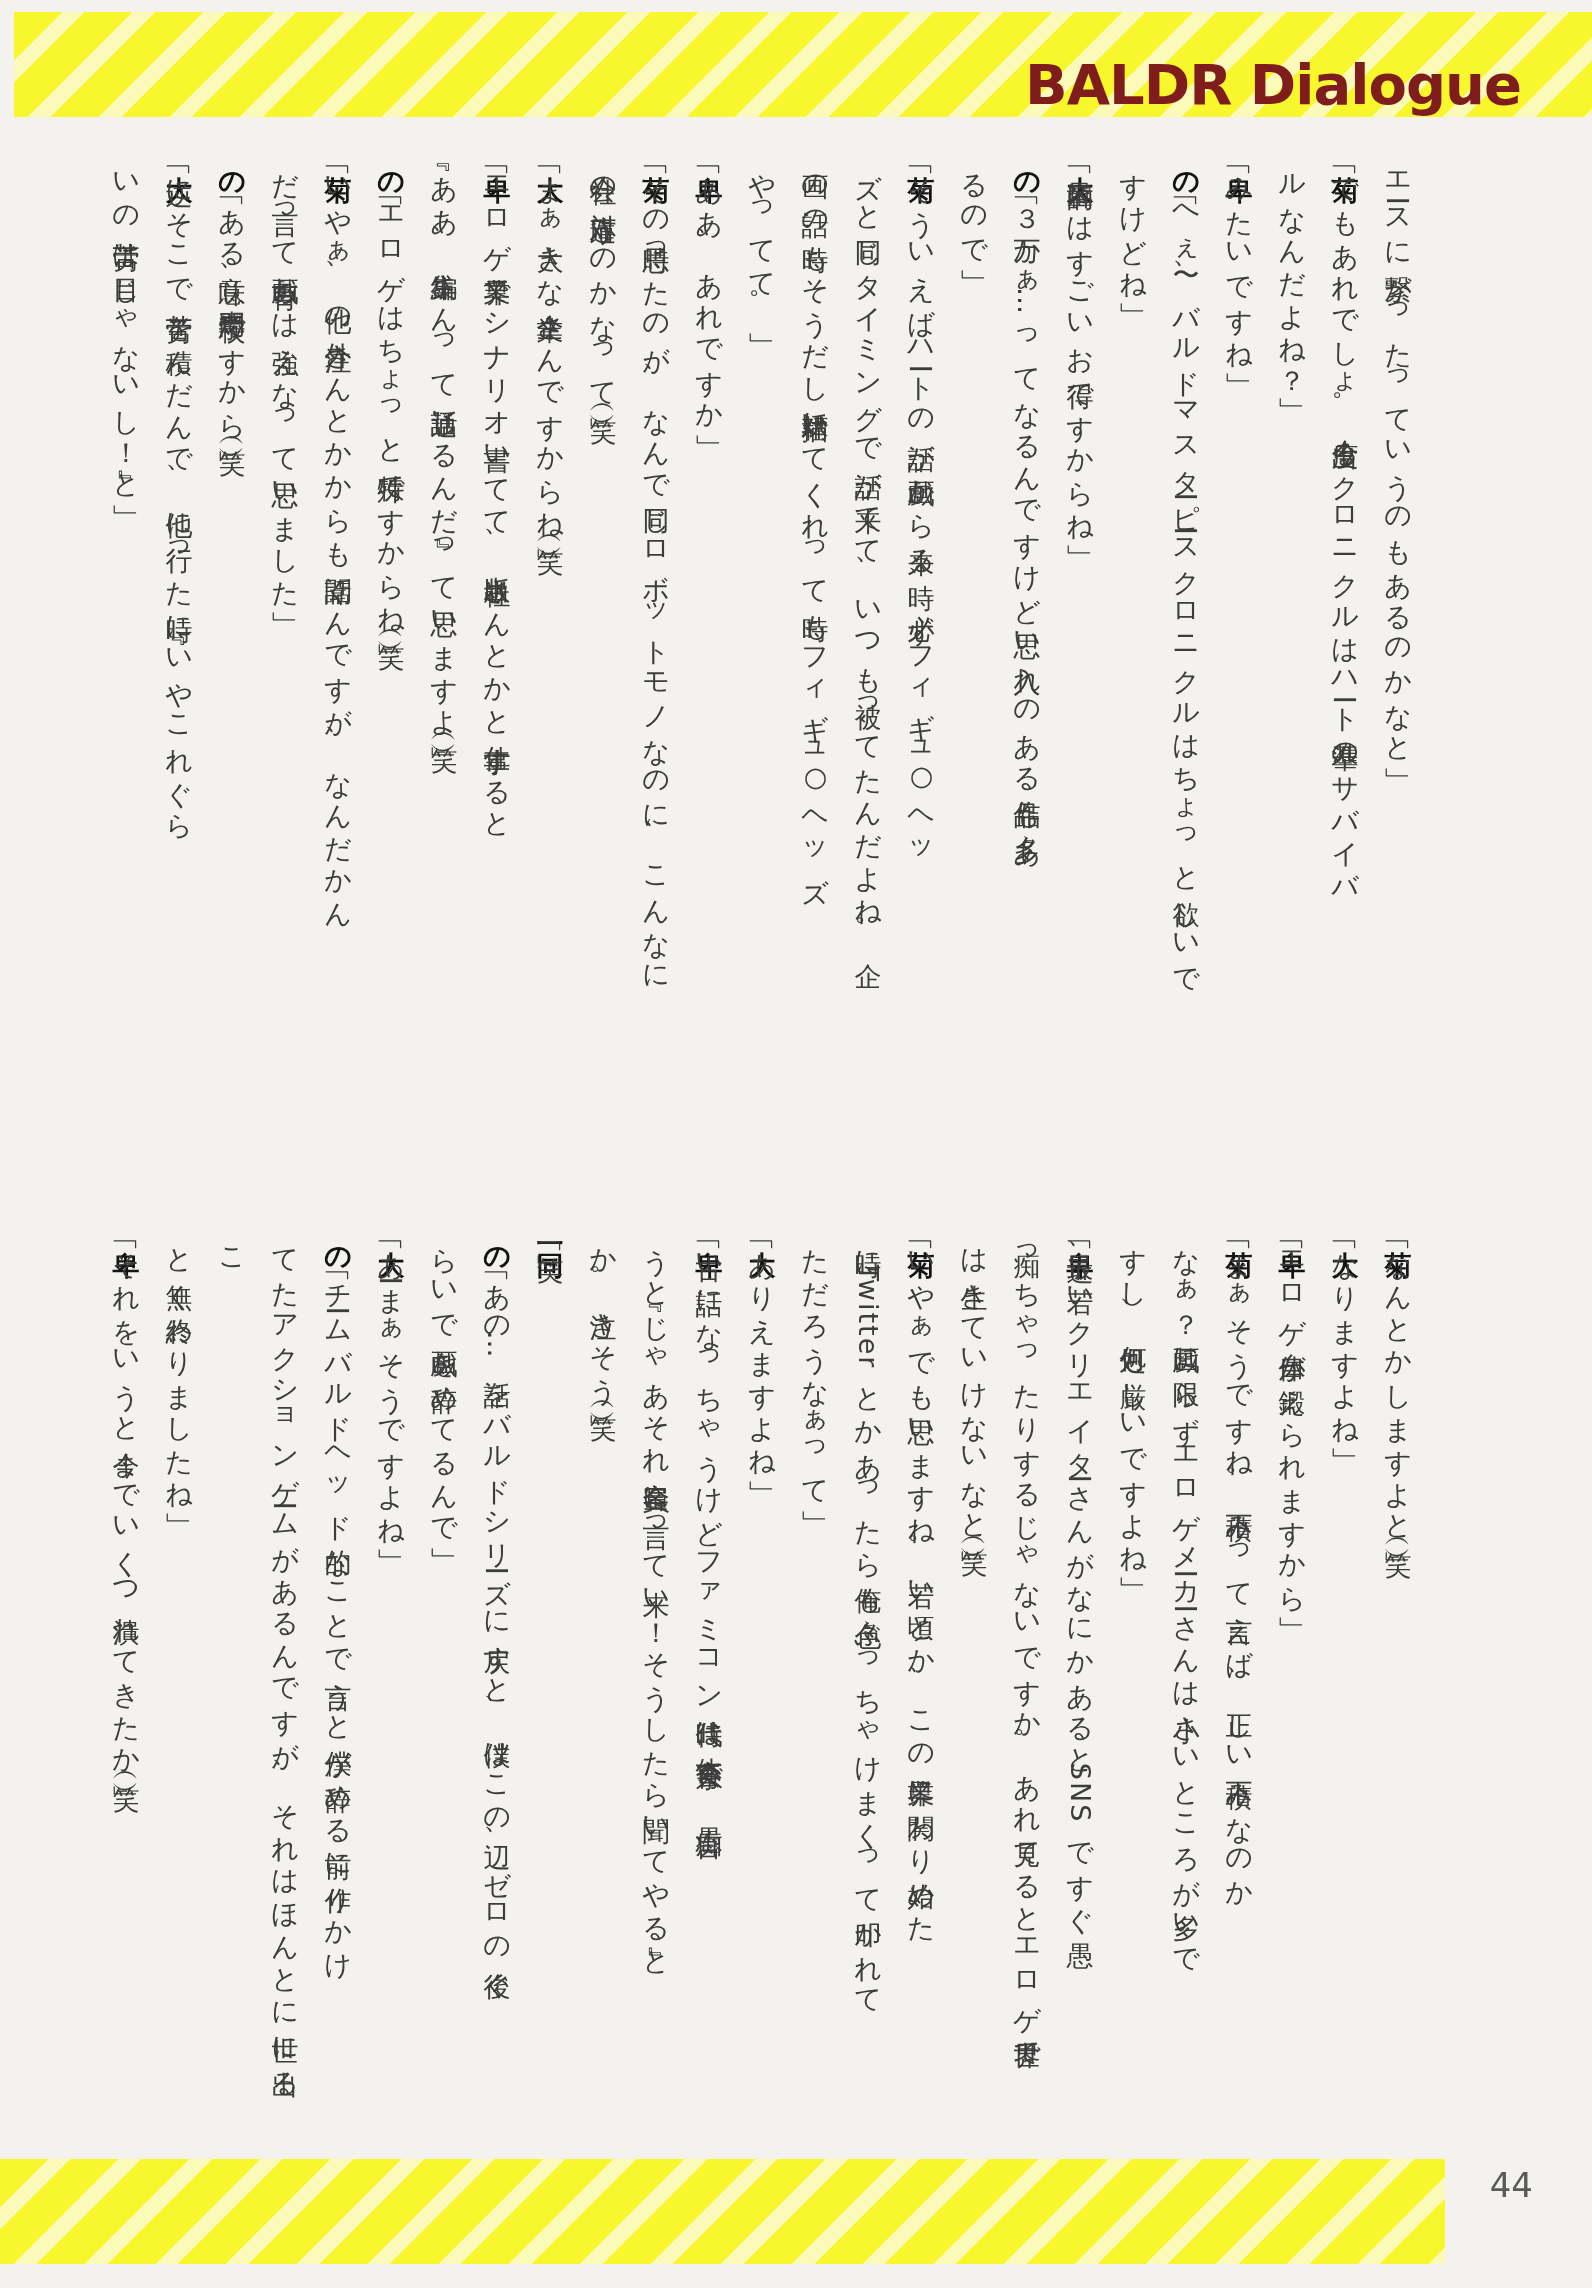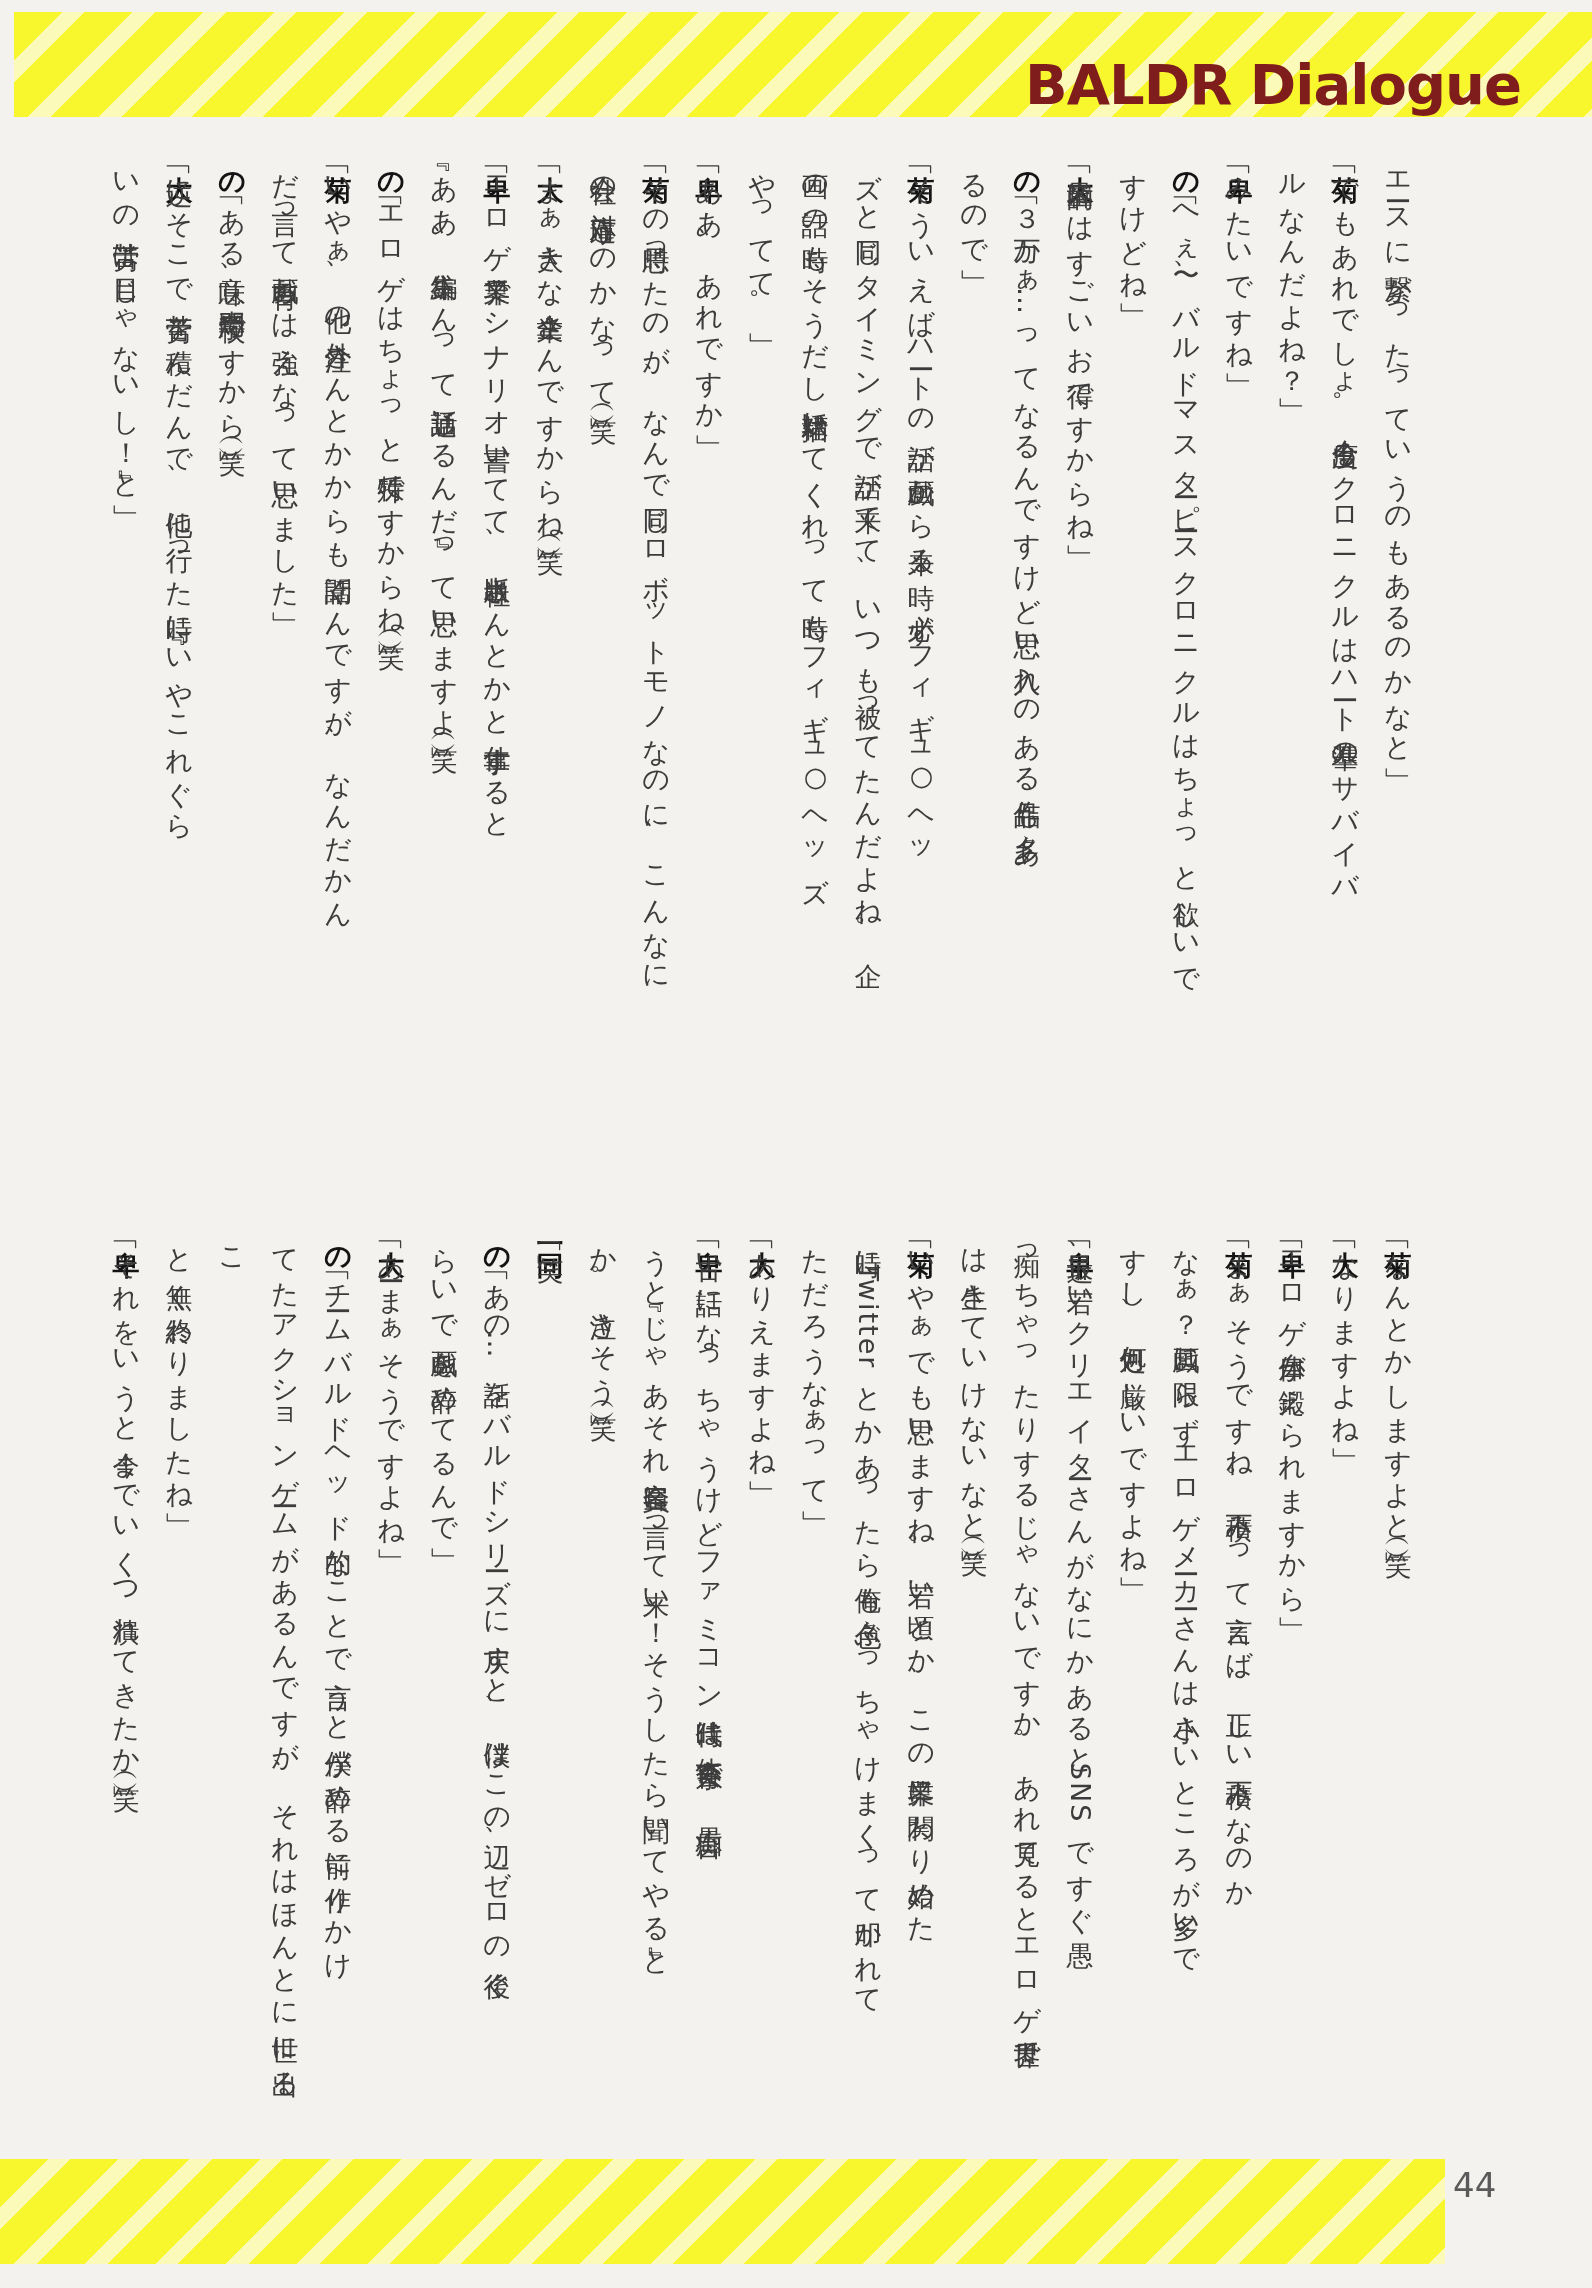--- a/index.html
+++ b/index.html
@@ -37,21 +37,21 @@
     color:#3c3c3c;
     overflow:hidden;
   }
   #dialogue-top{top:155px;height:927px;}
   #dialogue-bottom{top:1230px;height:882px;}
   .entry{margin:0;white-space:pre-line;}
   .spk{font-weight:700;color:#141414;}
   #page-number{
     position:absolute;
     left:1453px;top:2165px;width:80px;
-    text-align:left;
+    text-align:right;
     font-size:34px;color:#5a5a5a;
   }
 </style>
 </head>
 <body>
 
 <div id="band-top" class="band"></div>
 <div id="header-title">BALDR Dialogue</div>
 
 <div id="dialogue-top" class="vblock">

